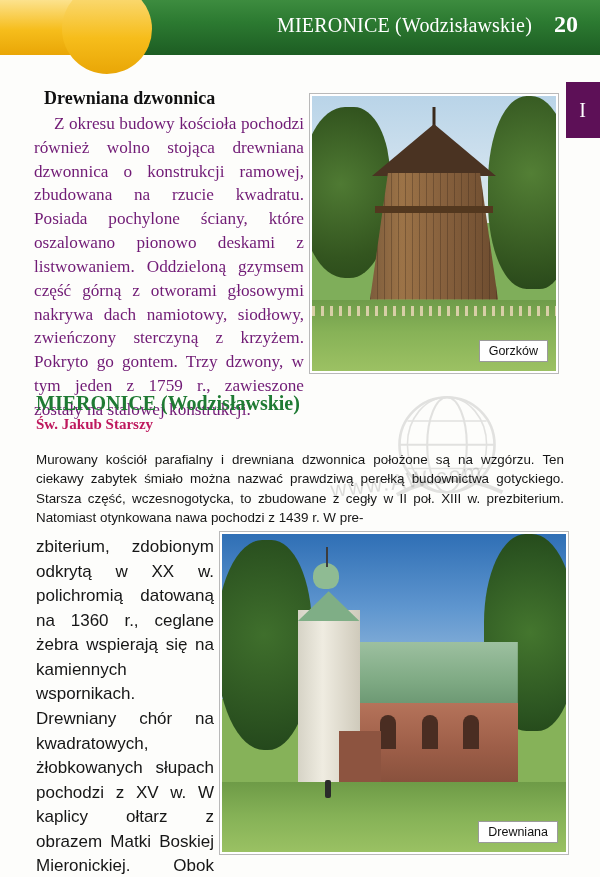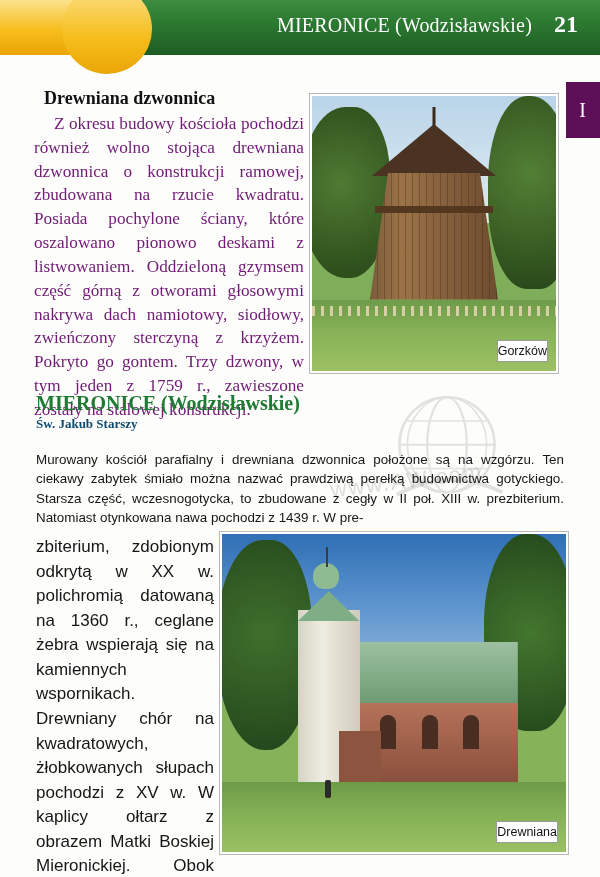--- a/index.html
+++ b/index.html
@@ -174,39 +174,39 @@
     position: absolute; left: 0; bottom: 20%; width: 100%; height: 10px;
     background: repeating-linear-gradient(90deg, #d8cfa6 0 3px, rgba(0,0,0,0) 3px 9px);
   }
   .caption {
     position: absolute;
     background: #ffffff;
     border: 1px solid #9a9a9a;
     font-family: "Liberation Sans", sans-serif;
     font-size: 12.5px;
     color: #111;
-    padding: 3px 0;
+    padding: 3px 9px;
   }
   .cap1 { right: 8px; bottom: 9px; }
 
   
   .sec2-title {
     position: absolute;
     left: 36px; top: 320px;
     font-size: 20px;
     font-weight: bold;
     color: #1f7a33;
     font-family: "Liberation Serif", serif;
   }
   .sec2-sub {
     position: absolute;
     left: 36px; top: 344px;
-    font-size: 13px;
+    font-size: 15px;
     font-weight: bold;
-    color: #0c4a6e;
+    color: #be185d;
   }
 
   
   .watermark {
     position: absolute;
     left: 372px; top: 312px;
     width: 150px; height: 132px;
     opacity: 0.16;
     pointer-events: none;
   }
@@ -331,21 +331,21 @@
 </head>
 <body>
 
 <div class="page">
 
   <div class="header-band">
     <div class="header-left-block"></div>
     <div class="header-green"></div>
     <div class="header-left-curve"></div>
     <div class="header-title">MIERONICE (Wodzisławskie)</div>
-    <div class="header-page-number">21</div>
+    <div class="header-page-number">20</div>
   </div>
 
   <div class="side-tab">I</div>
 
   <div class="content">
 
     <div class="sec1-heading">Drewniana dzwonnica</div>
     <div class="sec1-body">Z okresu budowy kościoła pochodzi również wolno stojąca drewniana dzwonnica o konstrukcji ramowej, zbudowana na rzucie kwadratu. Posiada pochylone ściany, które oszalowano pionowo deskami z listwowaniem. Oddzieloną gzymsem część górną z otworami głosowymi nakrywa dach namiotowy, siodłowy, zwieńczony sterczyną z krzyżem. Pokryto go gontem. Trzy dzwony, w tym jeden z 1759 r., zawieszone zostały na stalowej konstrukcji.</div>
 
     <div class="photo1">

